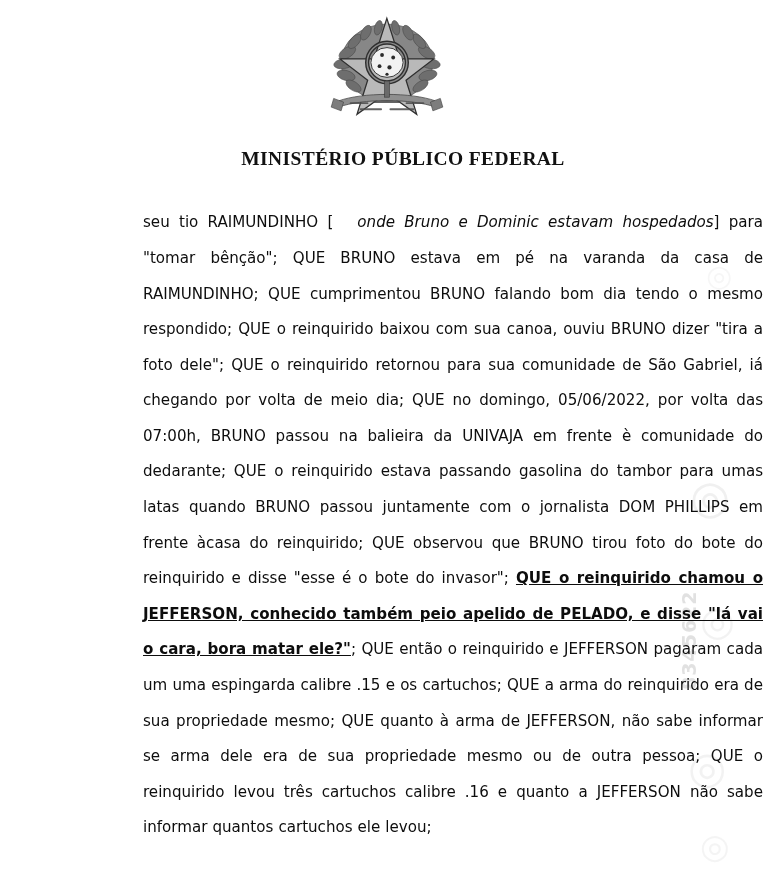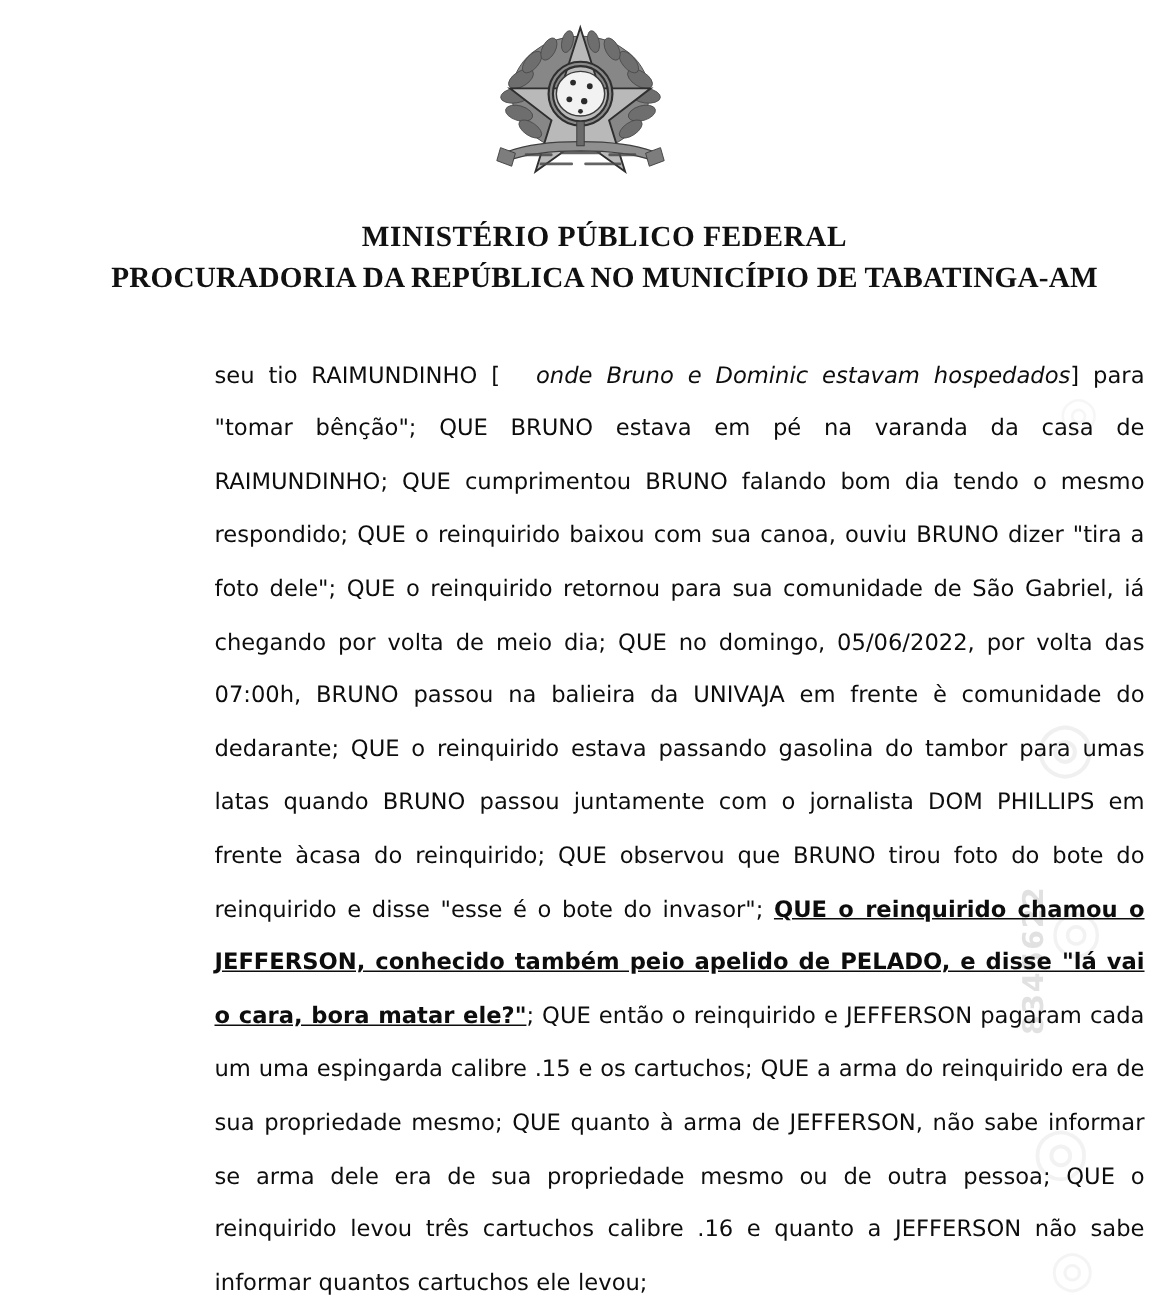--- a/index.html
+++ b/index.html
@@ -186,20 +186,19 @@
           <rect x="130" y="142" width="30" height="3.2" rx="1.4"></rect>
           <rect x="56" y="152" width="36" height="3" rx="1.4"></rect>
           <rect x="104" y="152" width="40" height="3" rx="1.4"></rect>
         </g>
       </g>
     </svg>
   </div>
 
   <div class="org-heading">
     <div class="org-line1">MINISTÉRIO PÚBLICO FEDERAL</div>
-    <div class="org-line2">PROCURADORIA DA REPÚBLICA NO MUNICÍPIO DE TABATINGA-AM</div>
   </div>
 
   <div class="body-copy">
     <p id="body-paragraph"><span class="b">seu tio RAIMUNDINHO </span><span class="n">[</span><span class="i">onde Bruno e Dominic estavam hospedados</span><span class="n">] para "tomar bênção"; </span><span class="b">QUE BRUNO estava em pé na varanda da casa de RAIMUNDINHO; </span><span class="n">QUE cumprimentou BRUNO falando bom dia tendo o mesmo respondido; </span><span class="b">QUE o reinquirido baixou com sua canoa, ouviu BRUNO dizer "tira a foto dele"; QUE o reinquirido retornou  para sua comunidade de São Gabriel, iá chegando por volta de meio dia; QUE no domingo, 05/06/2022, por volta das 07:00h, BRUNO passou na balieira da UNIVAJA em frente è comunidade do dedarante; QUE o reinquirido estava passando gasolina do tambor para umas latas quando BRUNO passou juntamente com o jornalista DOM PHILLIPS em frente àcasa do reinquirido; QUE observou que BRUNO tirou foto do bote do reinquirido e disse "esse é o bote do invasor"; </span><span class="bu">QUE o reinquirido chamou o JEFFERSON, conhecido também peio apelido de PELADO, e disse "lá vai o cara, bora matar ele?"</span><span class="n">; QUE então </span><span class="b">o reinquirido e JEFFERSON pagaram cada um uma espingarda </span><span class="n">calibre .</span><span class="b">15 e os cartuchos</span><span class="n">; QUE a arma do reinquirido era de sua propriedade mesmo; QUE quanto à arma de JEFFERSON, não sabe informar se arma dele era de sua propriedade mesmo ou de outra pessoa; QUE o reinquirido levou três cartuchos calibre .16 e quanto a JEFFERSON não sabe informar quantos cartuchos ele levou; </span></p>
   </div>
 
 </div>
 
 </body></html>

